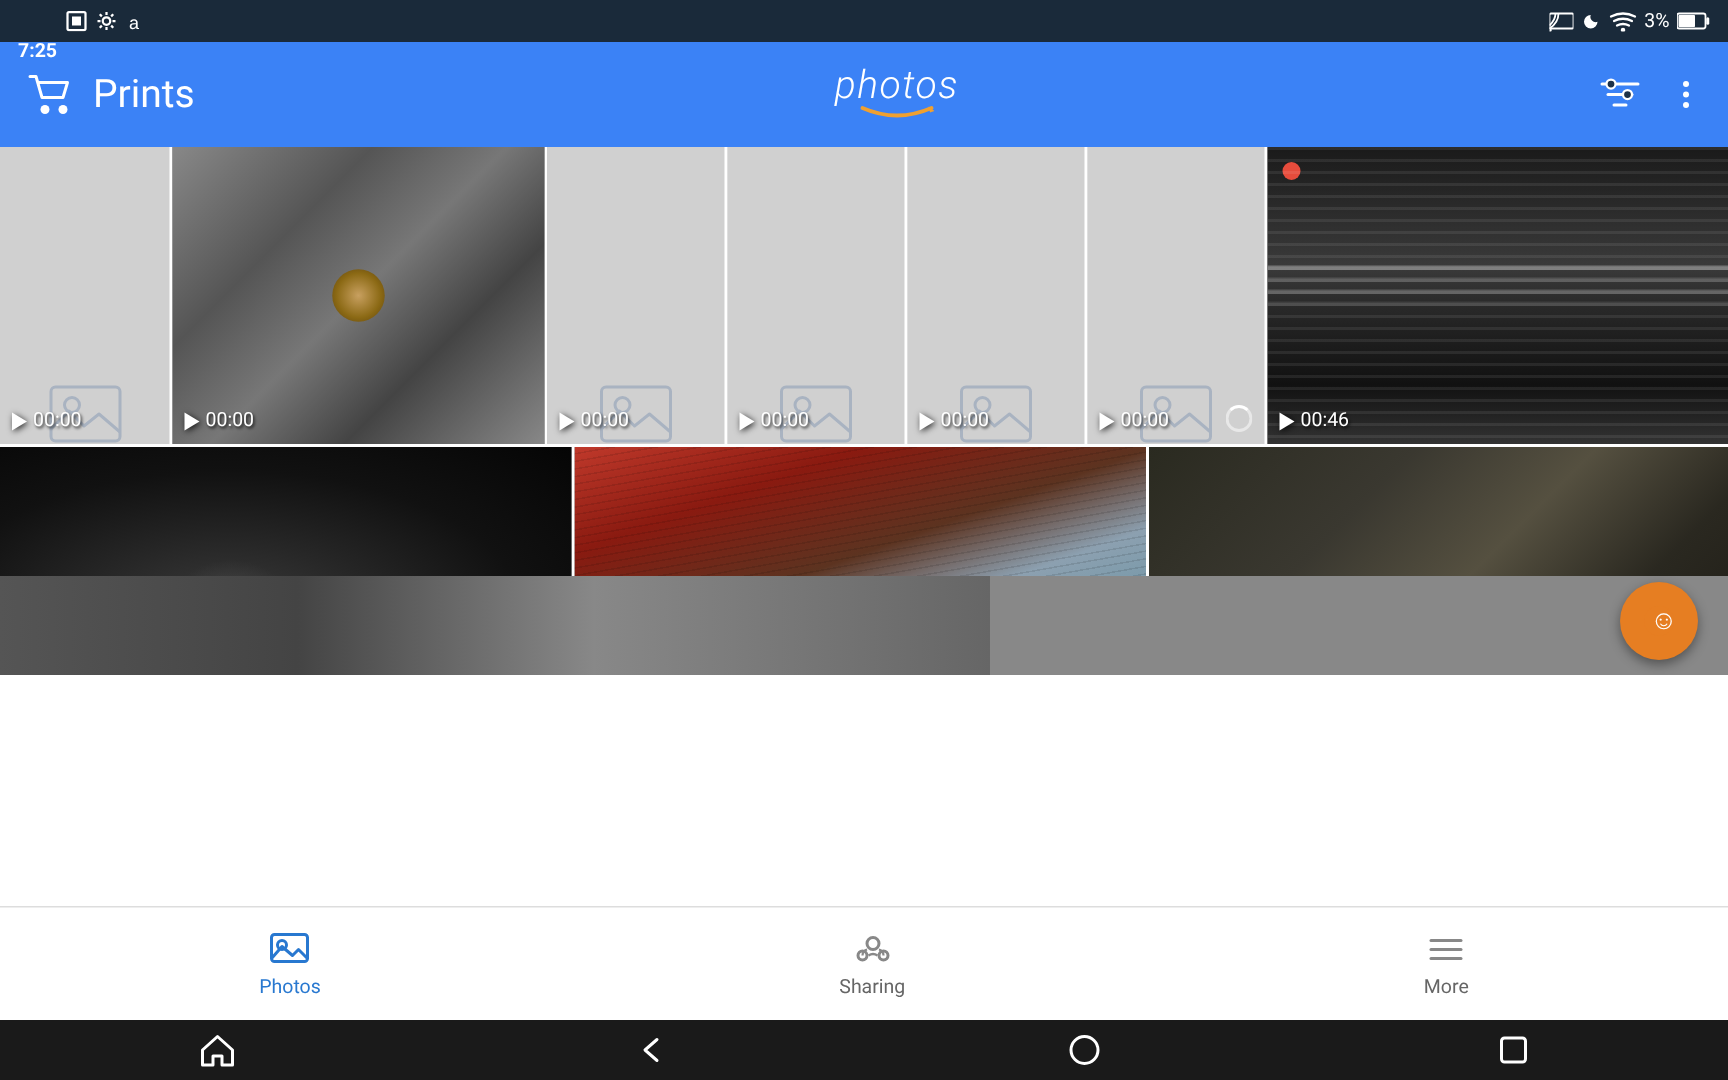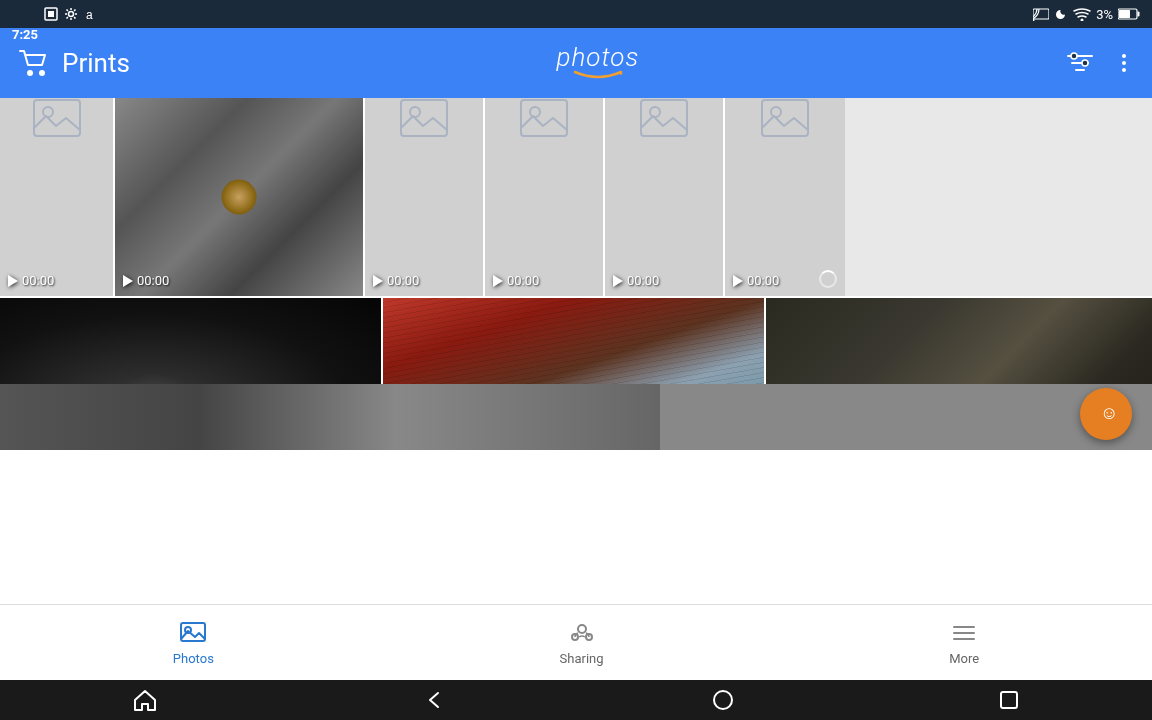--- a/index.html
+++ b/index.html
@@ -89,21 +89,21 @@
     .top-row {
       display: flex;
       height: 200px;
       border-bottom: 2px solid #fff;
     }
     .thumb-cell {
       position: relative;
       border-right: 2px solid #fff;
       background: #d0d0d0;
       display: flex;
-      align-items: flex-start;
+      align-items: flex-end;
       justify-content: center;
       overflow: hidden;
     }
     .thumb-cell:last-child { border-right: none; }
 
     .cell-s1 { width: 115px; }
     .cell-s2 { width: 250px; background: #555; }
     .cell-s3 { width: 120px; }
     .cell-s4 { width: 120px; }
     .cell-s5 { width: 120px; }
@@ -448,20 +448,32 @@
         <circle cx="16" cy="14" r="5" stroke="#7a90b0" stroke-width="2"></circle>
         <path d="M2 30 L14 18 L24 28 L34 20 L48 32" stroke="#7a90b0" stroke-width="2" fill="none" stroke-linejoin="round"></path>
       </svg>
       <div class="loading-circle"></div>
       <div class="video-badge">
         <div class="play-triangle"></div>
         <span>00:00</span>
       </div>
     </div>
 
+    <div class="thumb-cell cell-s7">
+      <div class="img-water" style="width:100%;height:100%;position:relative;">
+
+        <div class="rec-dot"></div>
+
+        <div style="position:absolute;top:0;left:0;right:0;bottom:0;background:repeating-linear-gradient(180deg,rgba(255,255,255,0.08) 0px,rgba(255,255,255,0.08) 2px,transparent 2px,transparent 8px);"></div>
+      </div>
+      <div class="video-badge">
+        <div class="play-triangle"></div>
+        <span>00:46</span>
+      </div>
+    </div>
 
   </div>
 
   <div class="mid-row">
 
     <div class="thumb-cell cell-m1">
       <div class="img-dark-blur" style="width:100%;height:100%;"></div>
 
     </div>
 

